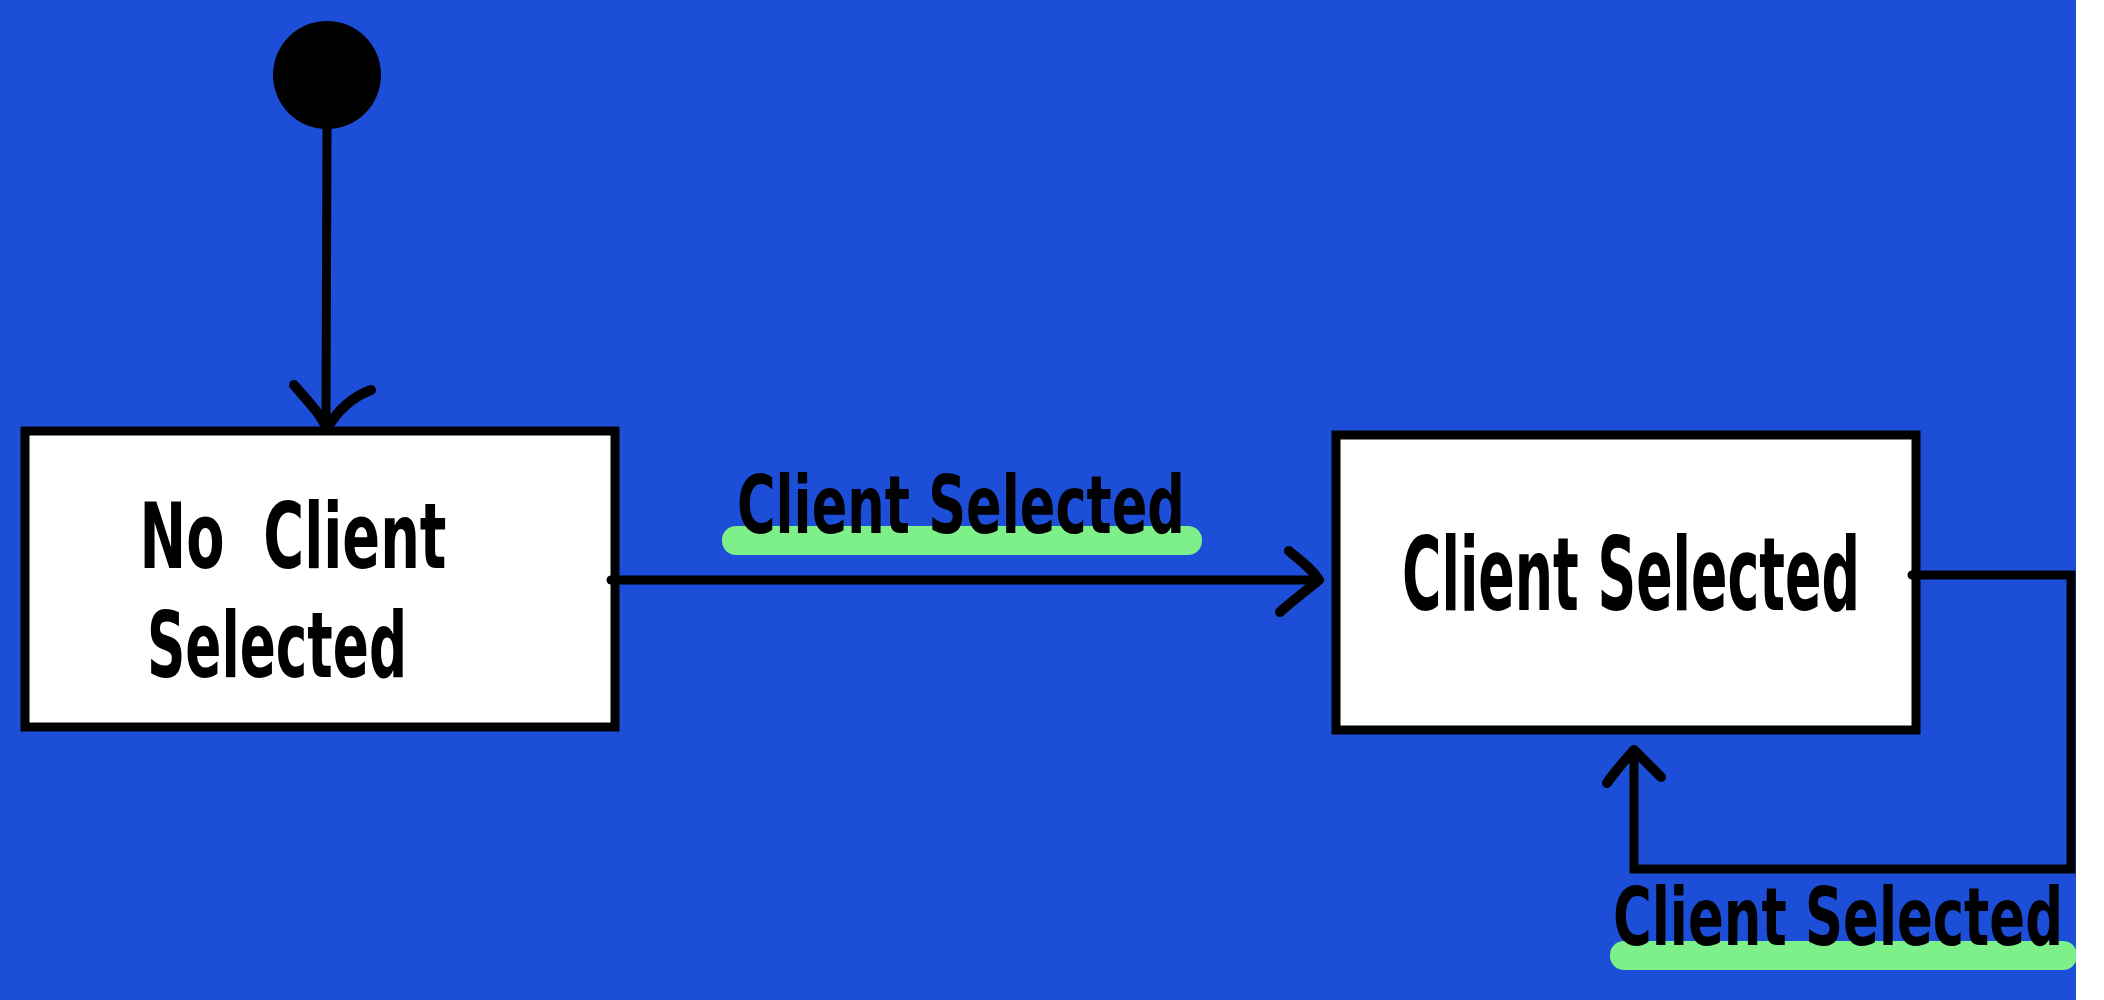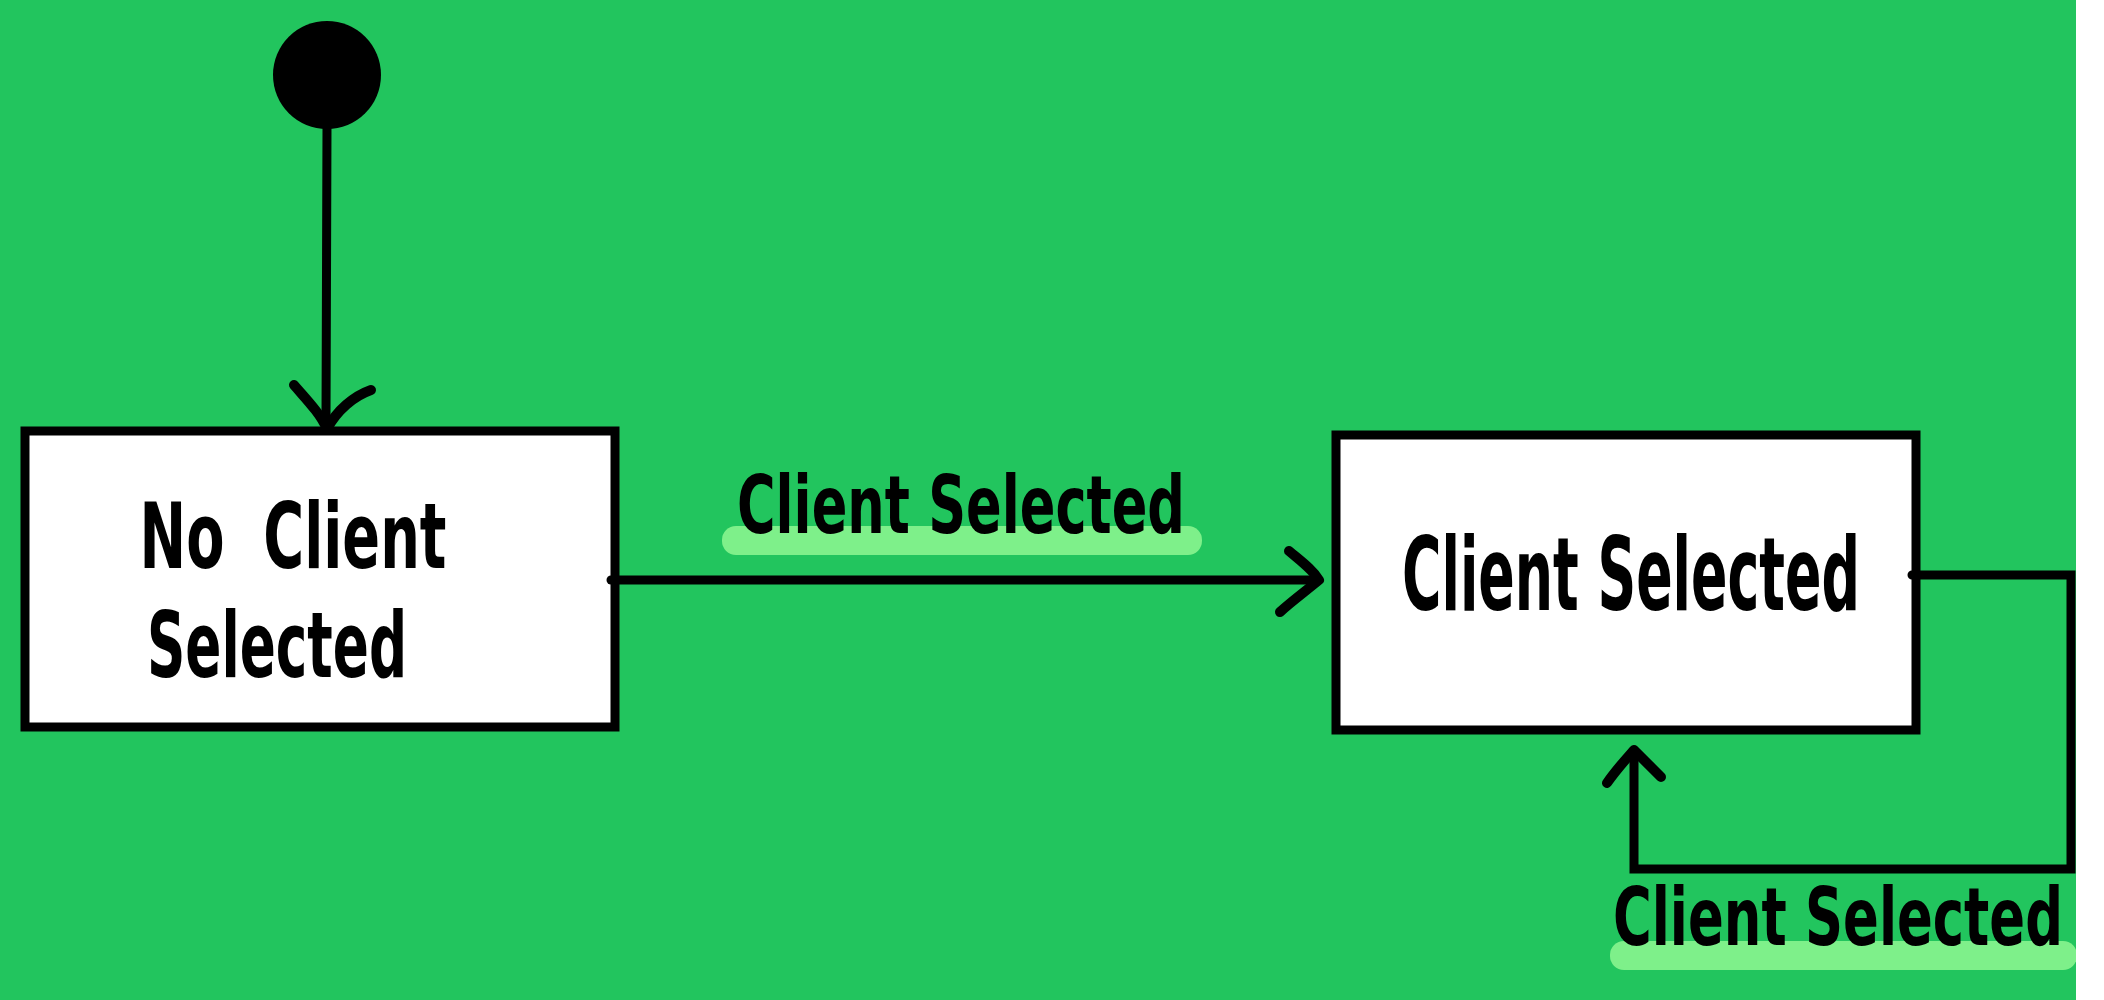--- a/index.html
+++ b/index.html
@@ -3,21 +3,21 @@
 <meta charset="utf-8">
 <style>
   html, body {
     margin: 0;
     padding: 0;
     background: #ffffff;
   }
   .canvas-wrap {
     width: 2076px;
     height: 1000px;
-    background: #22c55e;
+    background: #1d4ed8;
     overflow: hidden;
   }
   svg { display: block; }
   .ink-line {
     stroke: #000000;
     stroke-width: 9;
     fill: none;
     stroke-linecap: round;
     stroke-linejoin: miter;
   }

